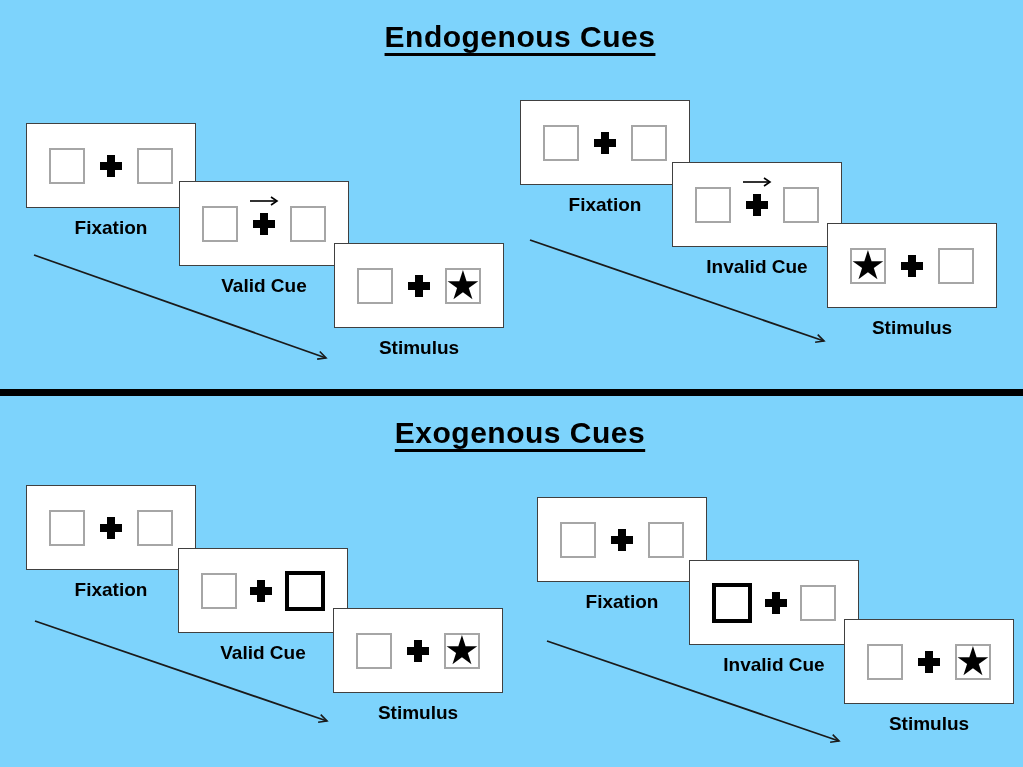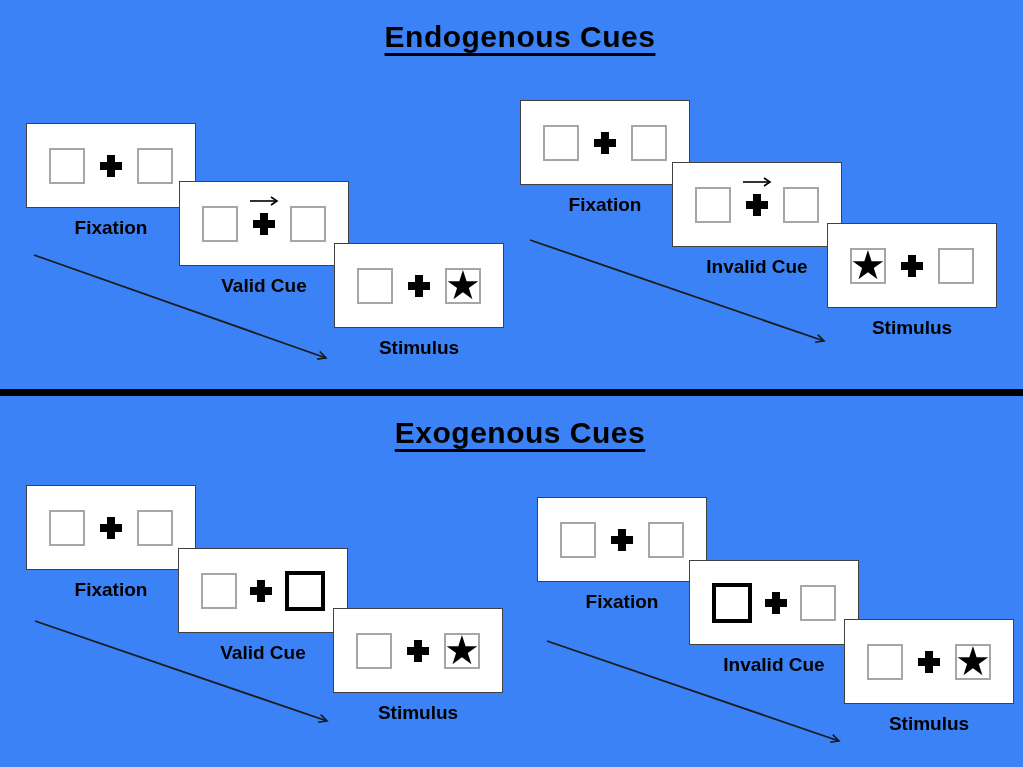--- a/index.html
+++ b/index.html
@@ -1,17 +1,17 @@
 <!DOCTYPE html>
 <html><head>
 <meta charset="utf-8">
 <style>
   html,body { margin:0; padding:0; background:#fff; }
   #canvas {
-    position:relative; width:1023px; height:767px; background:#3b82f6;
+    position:relative; width:1023px; height:767px; background:#7dd3fc;
     font-family:"Liberation Sans", sans-serif; color:#000; overflow:hidden;
   }
   .section-title {
     position:absolute; left:0; width:1040px; text-align:center;
     font-size:30px; font-weight:bold;
     text-decoration:underline; text-decoration-thickness:3px; text-underline-offset:6px;
     letter-spacing:0.5px;
   }
   #title-endogenous { top:20px; }
   #title-exogenous  { top:416px; }

